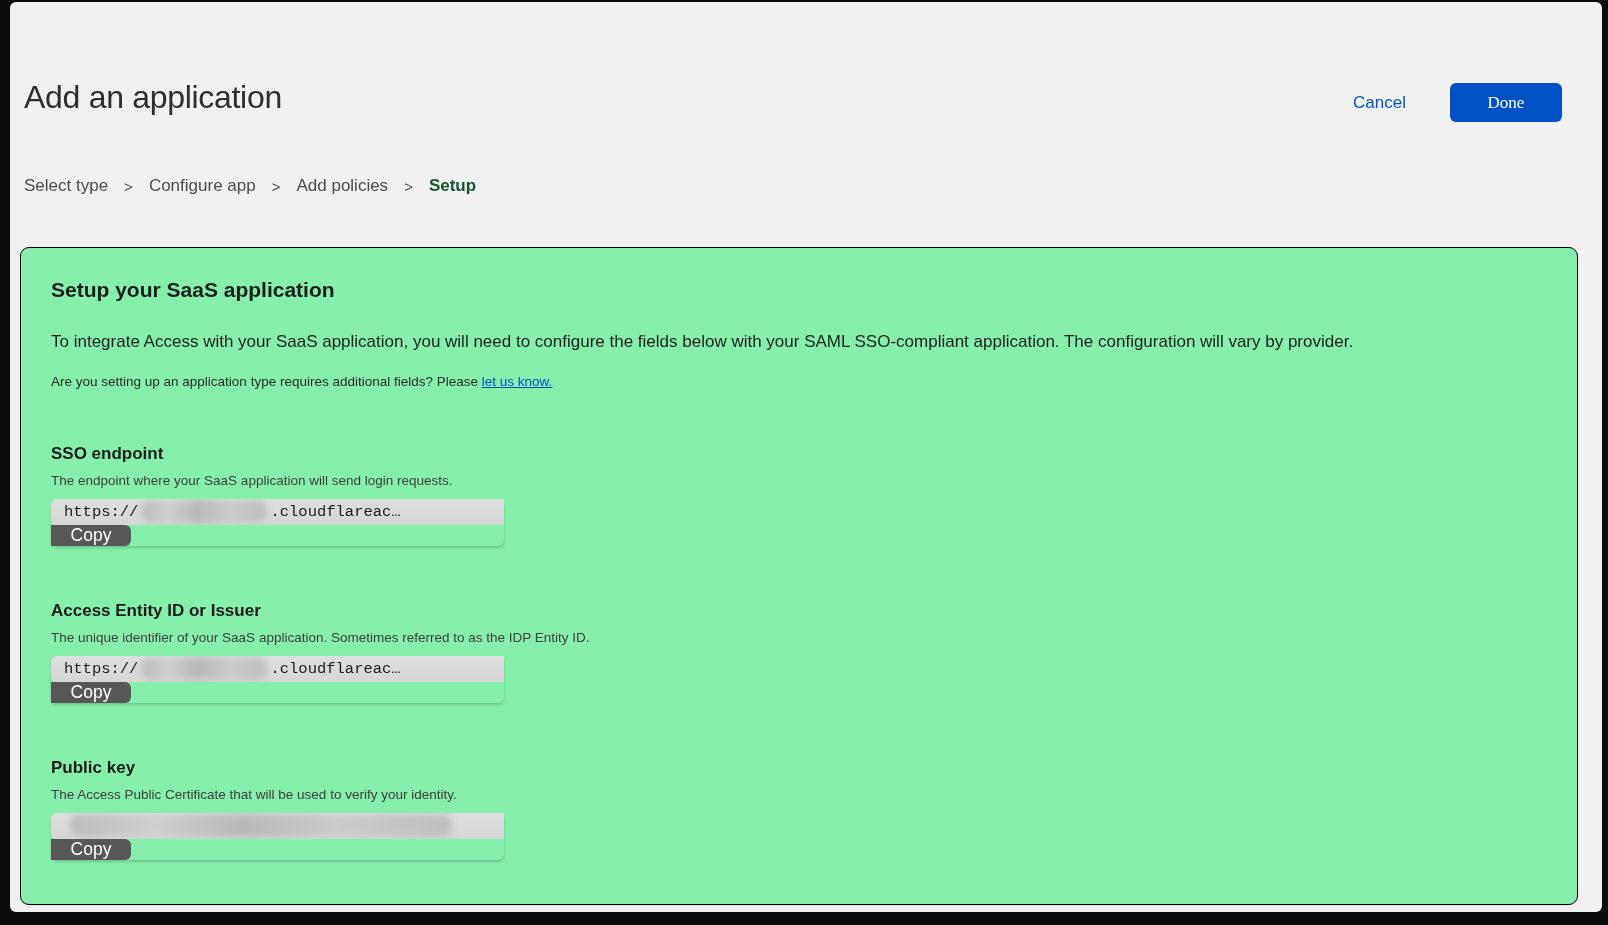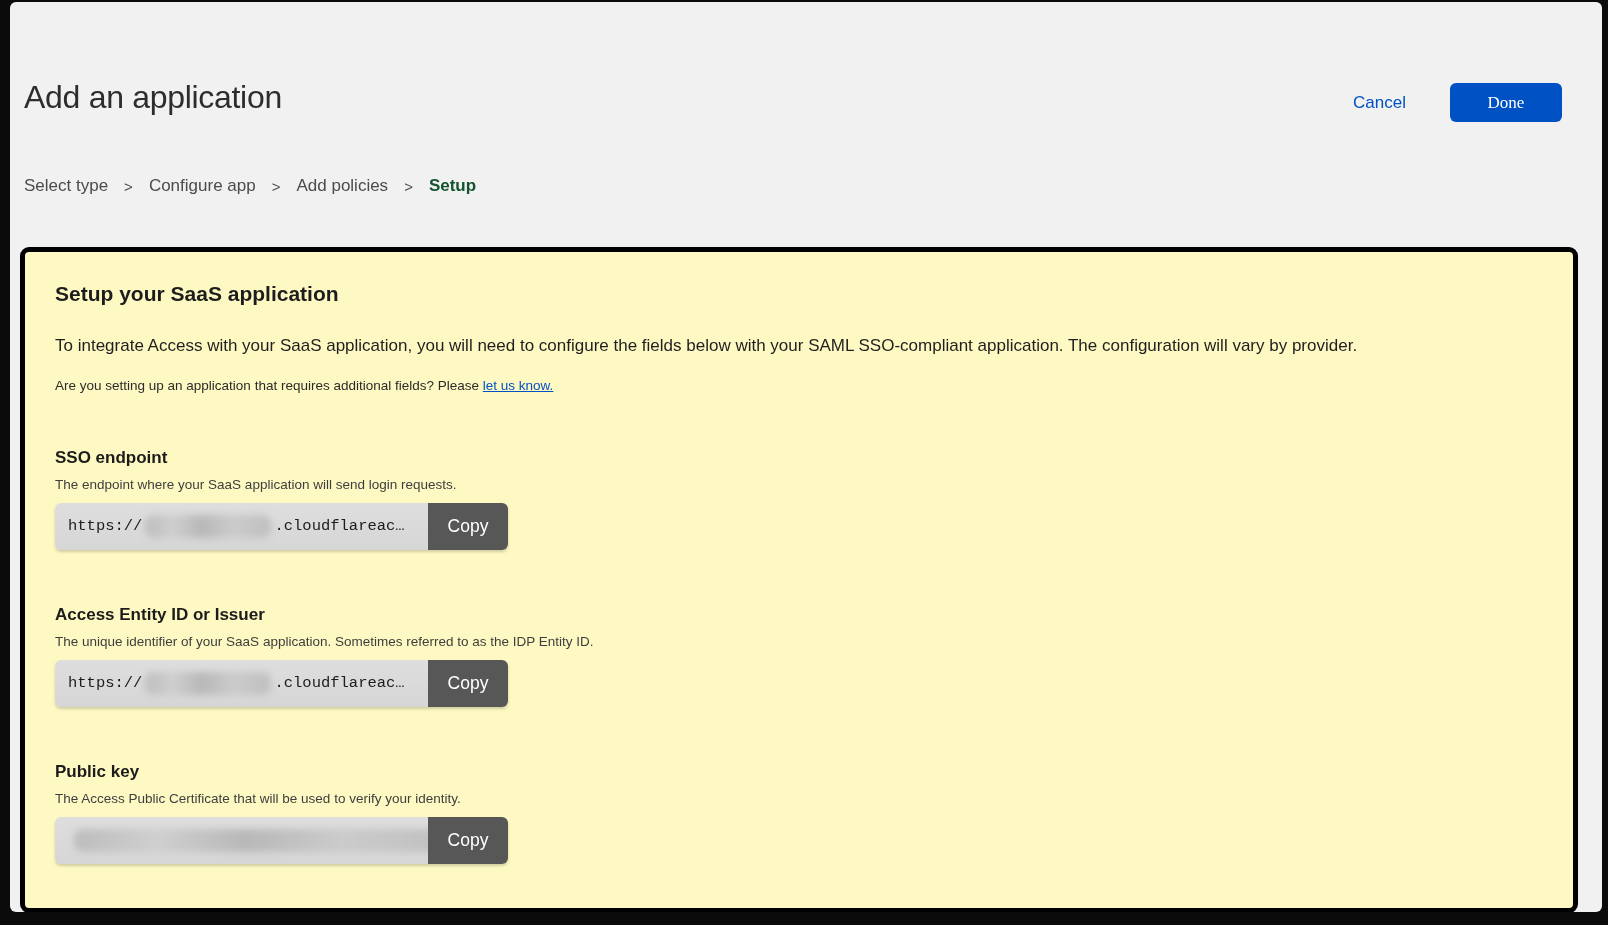--- a/index.html
+++ b/index.html
@@ -67,22 +67,22 @@
     font-size: 17px;
     color: #4b4b4b;
   }
   .crumb { cursor: pointer; }
   .crumb.active { font-weight: 700; color: #14532d; cursor: default; }
   .crumb-sep { color: #4b4b4b; font-size: 15px; }
 
   
   .card {
     margin: 51px 24px 0 10px;
-    background: #fef9c3;
-    border: 5px solid #000000;
+    background: #86efac;
+    border: 1px solid #000000;
     border-radius: 9px;
     box-shadow: 0 1px 3px rgba(0,0,0,0.05);
     padding: 30px 30px 44px 30px;
     min-height: 640px;
   }
   .card-heading {
     font-size: 21px;
     font-weight: 700;
     color: #1d1d1d;
   }
@@ -115,20 +115,21 @@
     font-size: 13.5px;
     color: #3e3e3e;
   }
   .field-row {
     margin-top: 11px;
     display: flex;
     width: 453px;
     height: 47px;
     border-radius: 6px;
     box-shadow: 0 2px 3px rgba(0,0,0,0.18);
+    flex-direction: column;
   }
   .code-box {
     flex: 1;
     min-width: 0;
     background: linear-gradient(#dedede, #d6d6d6);
     border-radius: 6px 0 0 6px;
     display: flex;
     align-items: center;
     padding: 0 10px 0 13px;
     font-family: "Liberation Mono", monospace;
@@ -179,21 +180,21 @@
     <span class="crumb">Configure app</span>
     <span class="crumb-sep">&gt;</span>
     <span class="crumb">Add policies</span>
     <span class="crumb-sep">&gt;</span>
     <span class="crumb active">Setup</span>
   </div>
 
   <div class="card">
     <h2 class="card-heading">Setup your SaaS application</h2>
     <p class="card-intro">To integrate Access with your SaaS application, you will need to configure the fields below with your SAML SSO-compliant application. The configuration will vary by provider.</p>
-    <p class="card-note"><span>Are you setting up an application that requires additional fields? Please </span><a>let us know.</a></p>
+    <p class="card-note"><span>Are you setting up an application type requires additional fields? Please </span><a>let us know.</a></p>
 
     <div class="field-section">
       <div class="field-label">SSO endpoint</div>
       <div class="field-desc">The endpoint where your SaaS application will send login requests.</div>
       <div class="field-row">
         <div class="code-box">
             <span>https://</span>
             <span class="redacted mid"></span>
             <span>.cloudflareac…</span>
           </div>

